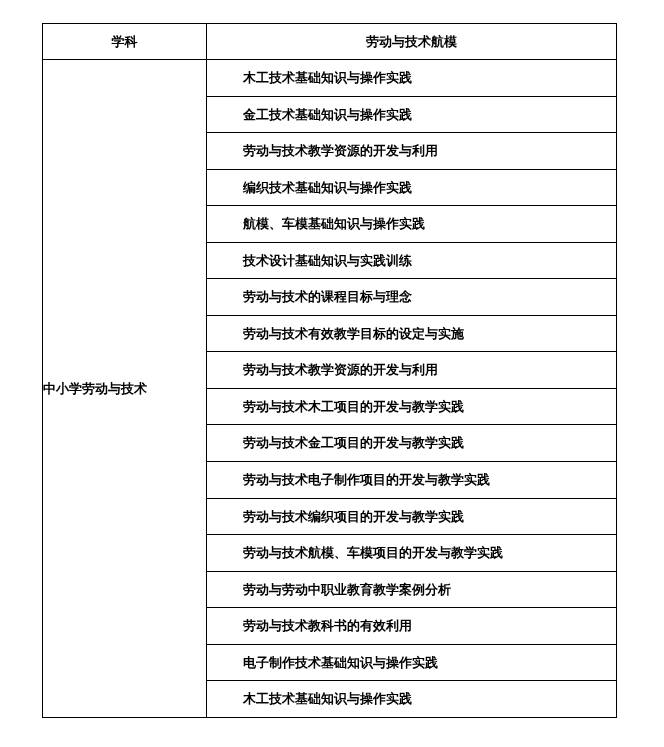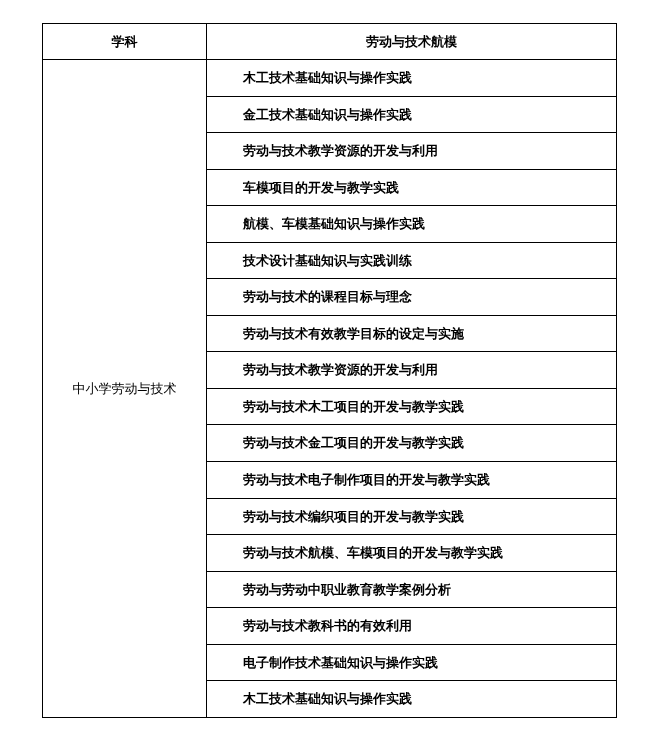--- a/index.html
+++ b/index.html
@@ -34,22 +34,22 @@
   }
   .curriculum thead tr {
     height: 36px;
   }
   .curriculum th {
     font-weight: bold;
     text-align: center;
     padding: 0;
   }
   td.subject-cell {
-    font-weight: normal;
-    text-align: center;
+    font-weight: bold;
+    text-align: left;
     padding: 0;
   }
   td.course-cell {
     font-weight: bold;
     text-align: left;
     padding: 0 4px 0 36px;
   }
 </style>
 </head>
 <body>
@@ -70,21 +70,21 @@
       <td class="subject-cell" rowspan="18">中小学劳动与技术</td>
       <td class="course-cell">木工技术基础知识与操作实践</td>
     </tr>
     <tr>
         <td class="course-cell">金工技术基础知识与操作实践</td>
       </tr>
     <tr>
         <td class="course-cell">劳动与技术教学资源的开发与利用</td>
       </tr>
     <tr>
-        <td class="course-cell">车模项目的开发与教学实践</td>
+        <td class="course-cell">编织技术基础知识与操作实践</td>
       </tr>
     <tr>
         <td class="course-cell">航模、车模基础知识与操作实践</td>
       </tr>
     <tr>
         <td class="course-cell">技术设计基础知识与实践训练</td>
       </tr>
     <tr>
         <td class="course-cell">劳动与技术的课程目标与理念</td>
       </tr>

